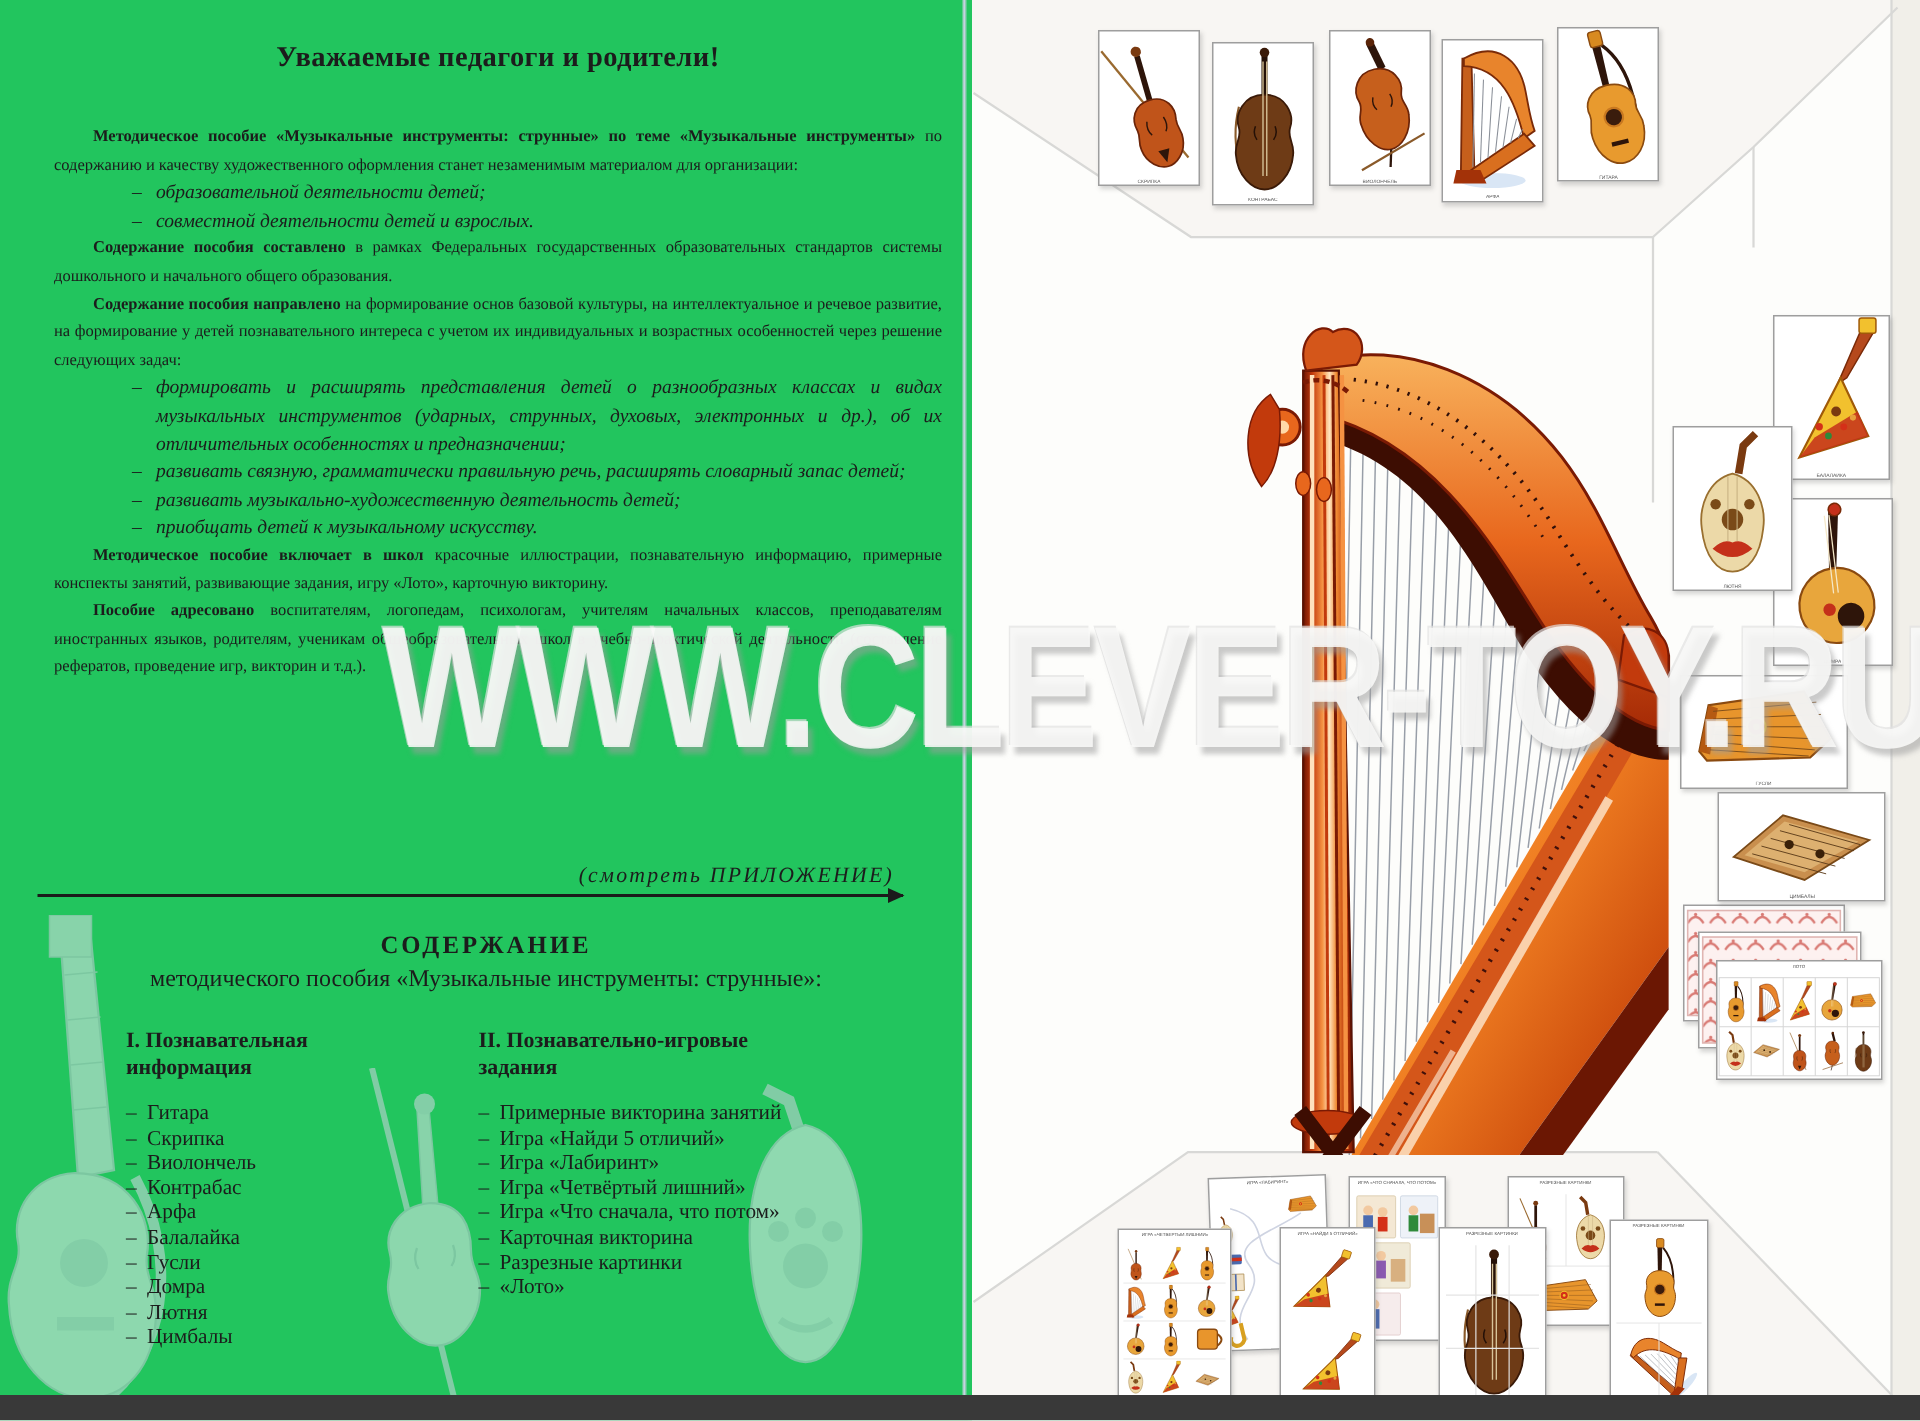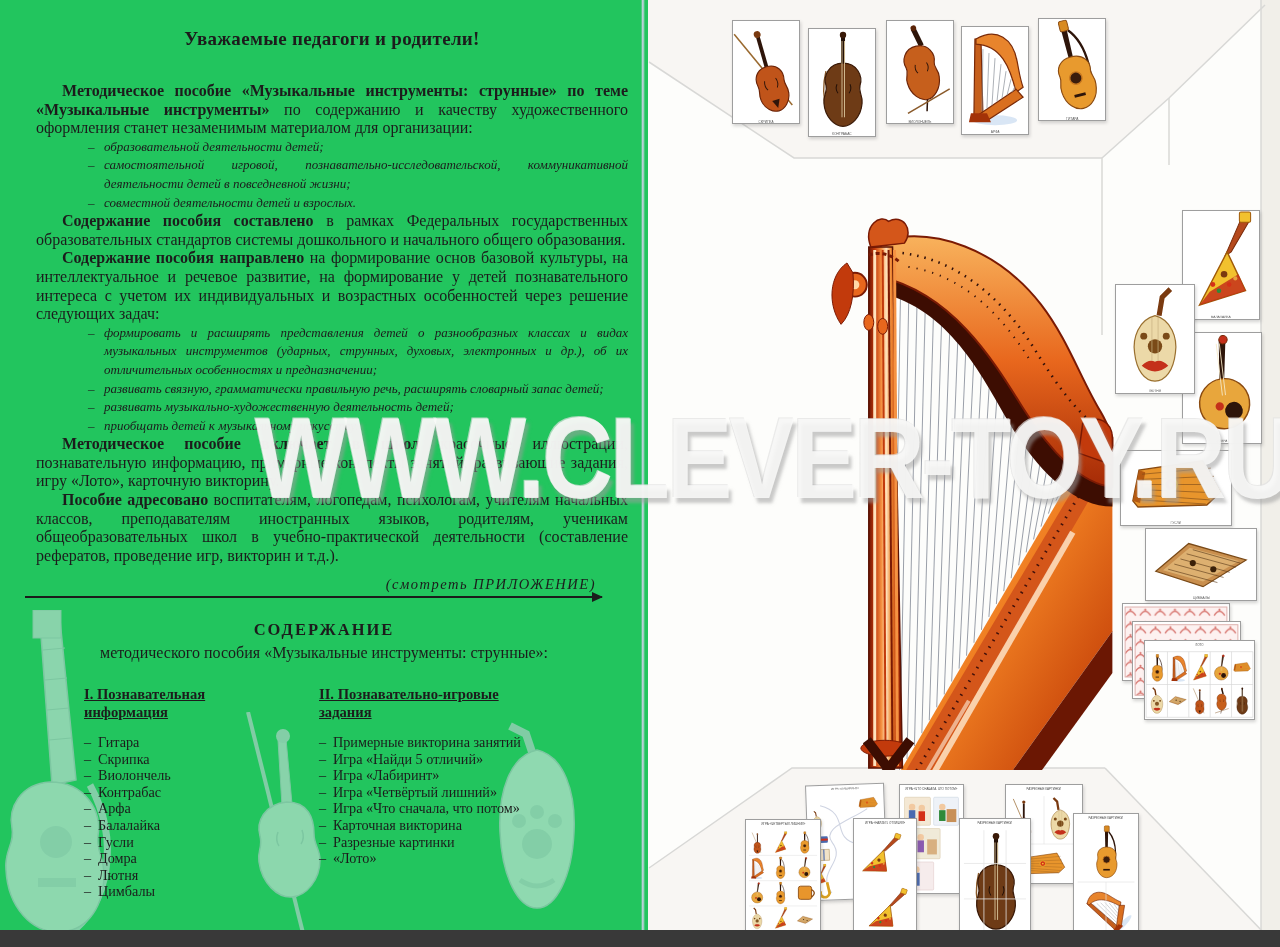--- a/index.html
+++ b/index.html
@@ -7,40 +7,40 @@
         font-family:"Liberation Serif",serif;color:#1c1c1c;}
   
   .left-page{position:absolute;left:0;top:0;width:648px;height:947px;background:#22c55e;z-index:10;}
   .gutter{position:absolute;left:641px;top:0;width:4px;height:947px;
           background:linear-gradient(90deg,rgba(215,210,240,0),#d7d2ee 45%,rgba(215,210,240,0));z-index:30;}
   .right-page{position:absolute;left:645px;top:0;width:635px;height:947px;background:#fdfdfb;z-index:1;}
   .bottom-bar{position:absolute;left:0;bottom:0;width:1280px;height:17px;background:#393939;z-index:60;}
 
   .text-block{position:absolute;left:36px;top:24px;width:592px;z-index:45;}
   .doc-title{text-align:center;font-weight:bold;font-size:19px;margin:4px 0 32px 0;letter-spacing:.3px;}
-  .text-block p{margin:0;font-size:16px;line-height:18.6px;text-align:justify;text-indent:26px;}
+  .text-block p{margin:0;font-size:11px;line-height:18.6px;text-align:justify;text-indent:26px;}
   .lead{font-weight:bold;}
   ul.dash{margin:0;padding:0 0 0 52px;list-style:none;}
   ul.dash li{position:relative;font-style:italic;font-size:13px;line-height:18.6px;text-align:justify;padding-left:16px;}
   ul.dash li::before{content:"–";position:absolute;left:0;top:0;font-style:normal;}
 
   .appendix{position:absolute;left:25px;top:576px;width:577px;z-index:45;}
   .appendix-text{text-align:right;font-style:italic;font-size:14.5px;letter-spacing:1.5px;padding-right:6px;margin-bottom:3px;}
   .arrow-line{position:relative;height:2px;background:#1b1b1b;}
   .arrow-line::after{content:"";position:absolute;right:-1px;top:-4px;border-left:11px solid #1b1b1b;
                      border-top:5px solid transparent;border-bottom:5px solid transparent;}
 
   .contents{position:absolute;left:24px;top:620px;width:600px;z-index:45;}
   .contents-heading{text-align:center;font-weight:bold;font-size:16.5px;letter-spacing:2px;margin:0;}
   .contents-subheading{text-align:center;font-weight:normal;font-size:16px;margin:4px 0 0 0;}
   .contents-cols{position:relative;height:230px;}
   .ccol{position:absolute;top:24px;}
   .ccol.c1{left:60px;width:170px;}
   .ccol.c2{left:295px;width:290px;}
-  .col-header{font-weight:bold;font-size:14.6px;line-height:17.5px;width:195px;margin-bottom:13px;text-decoration:underline;}
+  .col-header{font-weight:bold;font-size:14.6px;line-height:17.5px;width:195px;margin-bottom:13px;}
   ul.plain{margin:0;padding:0;list-style:none;}
   ul.plain li{position:relative;font-size:14.2px;line-height:16.6px;padding-left:14px;}
   ul.plain li::before{content:"–";position:absolute;left:0;top:0;}
 
   .faded{position:absolute;z-index:12;opacity:.55;}
 
   
   .watermark{position:absolute;left:255px;top:402px;width:1030px;z-index:40;
              font-family:"Liberation Sans",sans-serif;font-weight:bold;font-size:98px;letter-spacing:-3px;
              color:rgba(249,249,248,.88);
@@ -212,21 +212,20 @@
         <circle cx="55" cy="90" r="7" fill="#d3d6e4"></circle>
         <circle cx="73" cy="99" r="7" fill="#d3d6e4"></circle>
       <path d="M38,158 Q55,170 72,158" stroke="#d3d6e4" stroke-width="5" fill="none"></path>
     </svg>
 
     <div class="text-block">
       <div class="doc-title">Уважаемые педагоги и родители!</div>
       <p><span class="lead">Методическое пособие «Музыкальные инструменты: струнные» по теме «Музыкальные инструменты»</span><span> по содержанию и качеству художественного оформления станет незаменимым материалом для организации:</span></p>
       <ul class="dash">
         <li>образовательной деятельности детей;</li>
-        <li>самостоятельной игровой, познавательно-исследовательской, коммуникативной деятельности детей в повседневной жизни;</li>
         <li>совместной деятельности детей и взрослых.</li>
       </ul>
       <p><span class="lead">Содержание пособия составлено</span><span> в рамках Федеральных государственных образовательных стандартов системы дошкольного и начального общего образования.</span></p>
       <p><span class="lead">Содержание пособия направлено</span><span> на формирование основ базовой культуры, на интеллектуальное и речевое развитие, на формирование у детей познавательного интереса с учетом их индивидуальных и возрастных особенностей через решение следующих задач:</span></p>
       <ul class="dash">
         <li>формировать и расширять представления детей о разнообразных классах и видах музыкальных инструментов (ударных, струнных, духовых, электронных и др.), об их отличительных особенностях и предназначении;</li>
         <li>развивать связную, грамматически правильную речь, расширять словарный запас детей;</li>
         <li>развивать музыкально-художественную деятельность детей;</li>
         <li>приобщать детей к музыкальному искусству.</li>
       </ul>

